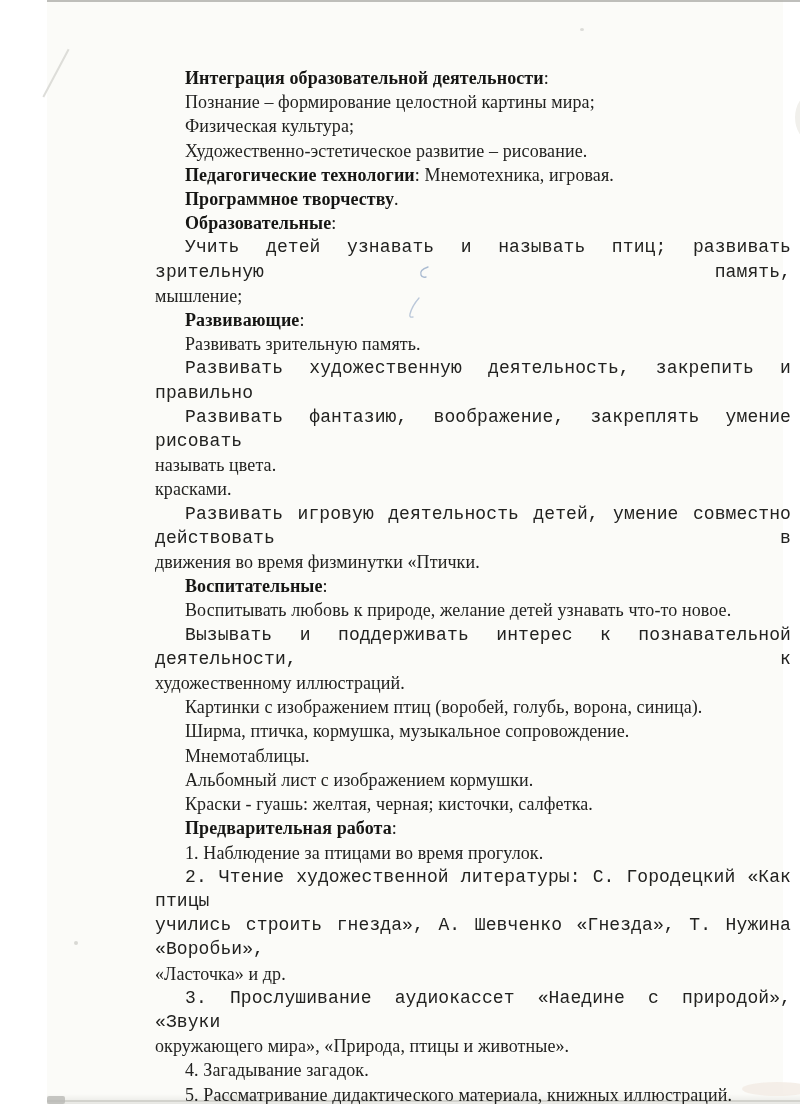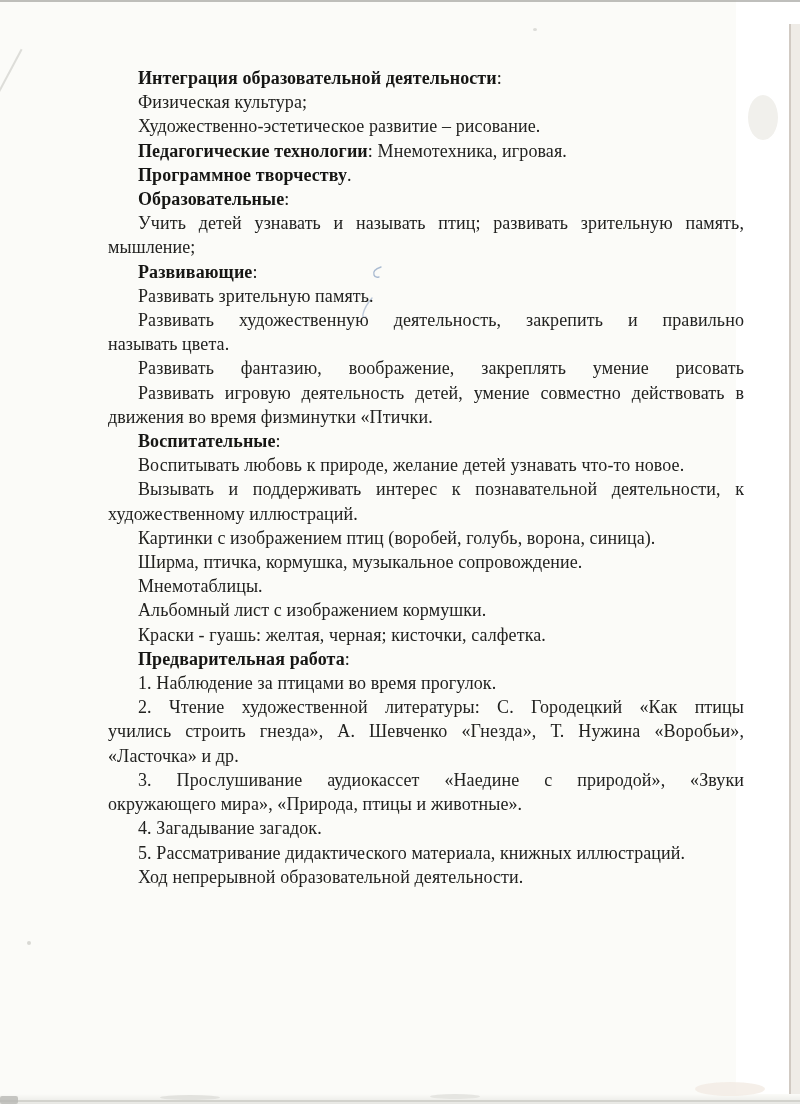--- a/index.html
+++ b/index.html
@@ -6,20 +6,21 @@
   body{
     width:800px;height:1104px;
     background:#ffffff;
     font-family:"Liberation Serif","DejaVu Serif",serif;
     overflow:hidden;
   }
   .page{
     position:relative;
     width:736px;height:1104px;
     background:#fbfbf8;
+    margin-left:47px;
   }
   
   .edge-top{position:absolute;left:0;top:0;width:800px;height:2px;background:#a9a9a6;opacity:.75;}
   .edge-bottom-band{position:absolute;left:0;top:1094px;width:800px;height:10px;background:linear-gradient(#fbfbf8,#e7e7e3);}
   .edge-bottom-line{position:absolute;left:0;top:1100px;width:800px;height:2px;background:#cfcfca;opacity:.9;}
   .edge-bottom-corner{position:absolute;left:0;top:1096px;width:18px;height:8px;background:#b9b9b5;border-radius:2px;opacity:.8;}
   .edge-right-line{position:absolute;left:789px;top:24px;width:2px;height:1080px;background:#c9c1b9;opacity:.85;}
   .edge-right-strip{position:absolute;left:791px;top:24px;width:9px;height:1080px;background:#efece7;}
   .crease{position:absolute;left:8px;top:46px;width:1.5px;height:54px;background:#d9d9d5;transform:rotate(28deg);opacity:.9;}
   .speck-a{position:absolute;left:533px;top:28px;width:4px;height:3px;background:#dcdcd8;border-radius:50%;}
@@ -35,21 +36,21 @@
     position:absolute;
     left:108px;top:66px;
     width:636px;
     font-size:18px;
     line-height:24.2px;
     color:#222220;
     letter-spacing:0.1px;
   }
   .line{white-space:normal;text-align:left;}
   .line.indent{text-indent:30px;}
-  .line.justify{text-align:justify;text-align-last:justify;-moz-text-align-last:justify;}
+  .line.justify{text-align:justify;text-align-last:justify;font-family:Liberation Mono, monospace;-moz-text-align-last:justify;}
   .b{font-weight:bold;color:#161614;}
   .i{}
 </style>
 </head>
 <body>
 
 <div class="page">
 
   <div class="edge-top"></div>
   <div class="edge-right-strip"></div>
@@ -67,32 +68,34 @@
 
   <svg class="pen-mark" style="left:368px;top:264px;" width="18" height="20" viewBox="0 0 18 20">
     <path d="M13,3 Q4,6 6,11 Q7,14 11,13" fill="none" class="ink" stroke-width="1.4" stroke-linecap="round" opacity="0.75" stroke="#8fa5c4"></path>
   </svg>
   <svg class="pen-mark" style="left:356px;top:296px;" width="22" height="26" viewBox="0 0 22 26">
     <path d="M16,2 Q9,10 7,18 Q6,22 10,21" fill="none" class="ink" stroke-width="1.3" stroke-linecap="round" opacity="0.6" stroke="#8fa5c4"></path>
   </svg>
 
   <div class="text-block">
       <div class="line indent"><span class="b">Интеграция образовательной деятельности</span><span>:</span></div>
+      <div class="line indent"><span>Познание – формирование целостной картины мира;</span></div>
       <div class="line indent"><span>Физическая культура;</span></div>
       <div class="line indent"><span>Художественно-эстетическое развитие – рисование.</span></div>
       <div class="line indent"><span class="b">Педагогические технологии</span><span>: Мнемотехника, игровая.</span></div>
       <div class="line indent"><span class="b">Программное творчеству</span><span>.</span></div>
       <div class="line indent"><span class="b i">Образовательные</span><span>:</span></div>
       <div class="line indent justify"><span>Учить детей узнавать и называть птиц; развивать зрительную память,</span></div>
       <div class="line"><span>мышление;</span></div>
       <div class="line indent"><span class="b i">Развивающие</span><span>:</span></div>
       <div class="line indent"><span>Развивать зрительную память.</span></div>
       <div class="line indent justify"><span>Развивать художественную деятельность, закрепить и правильно</span></div>
+      <div class="line indent justify"><span>Развивать фантазию, воображение, закреплять умение рисовать</span></div>
       <div class="line"><span>называть цвета.</span></div>
-      <div class="line indent justify"><span>Развивать фантазию, воображение, закреплять умение рисовать</span></div>
+      <div class="line"><span>красками.</span></div>
       <div class="line indent justify"><span>Развивать игровую деятельность детей, умение совместно действовать в</span></div>
       <div class="line"><span>движения во время физминутки «Птички.</span></div>
       <div class="line indent"><span class="b i">Воспитательные</span><span>:</span></div>
       <div class="line indent"><span>Воспитывать любовь к природе, желание детей узнавать что-то новое.</span></div>
       <div class="line indent justify"><span>Вызывать и поддерживать интерес к познавательной деятельности, к</span></div>
       <div class="line"><span>художественному иллюстраций.</span></div>
       <div class="line indent"><span>Картинки с изображением птиц (воробей, голубь, ворона, синица).</span></div>
       <div class="line indent"><span>Ширма, птичка, кормушка, музыкальное сопровождение.</span></div>
       <div class="line indent"><span>Мнемотаблицы.</span></div>
       <div class="line indent"><span>Альбомный лист с изображением кормушки.</span></div>

